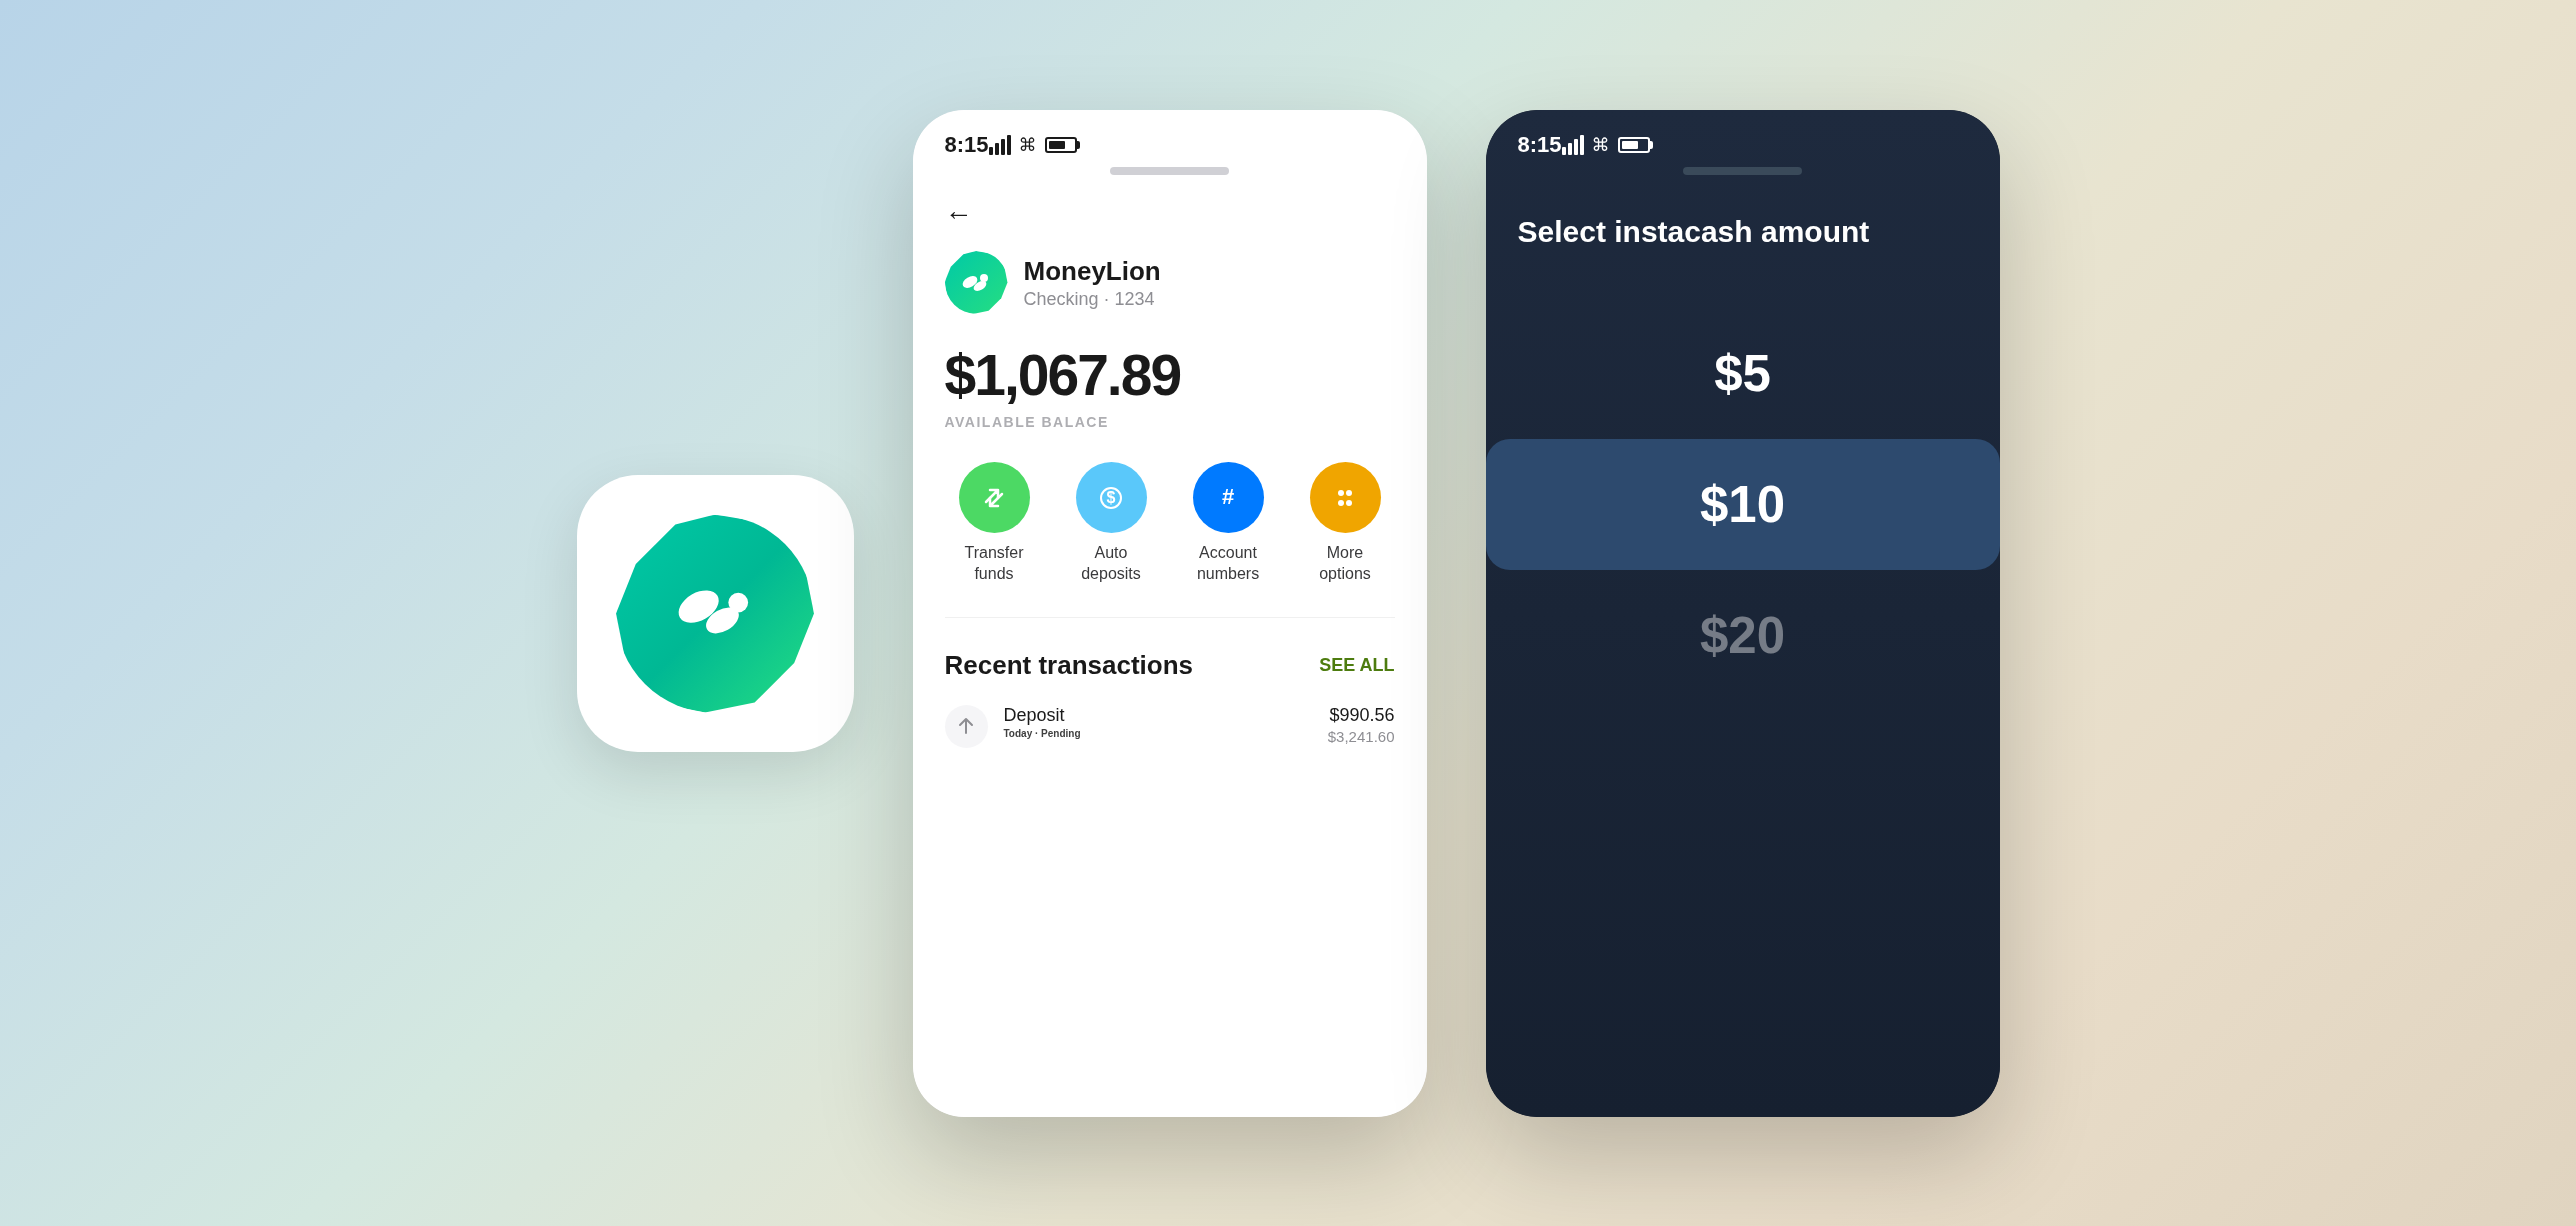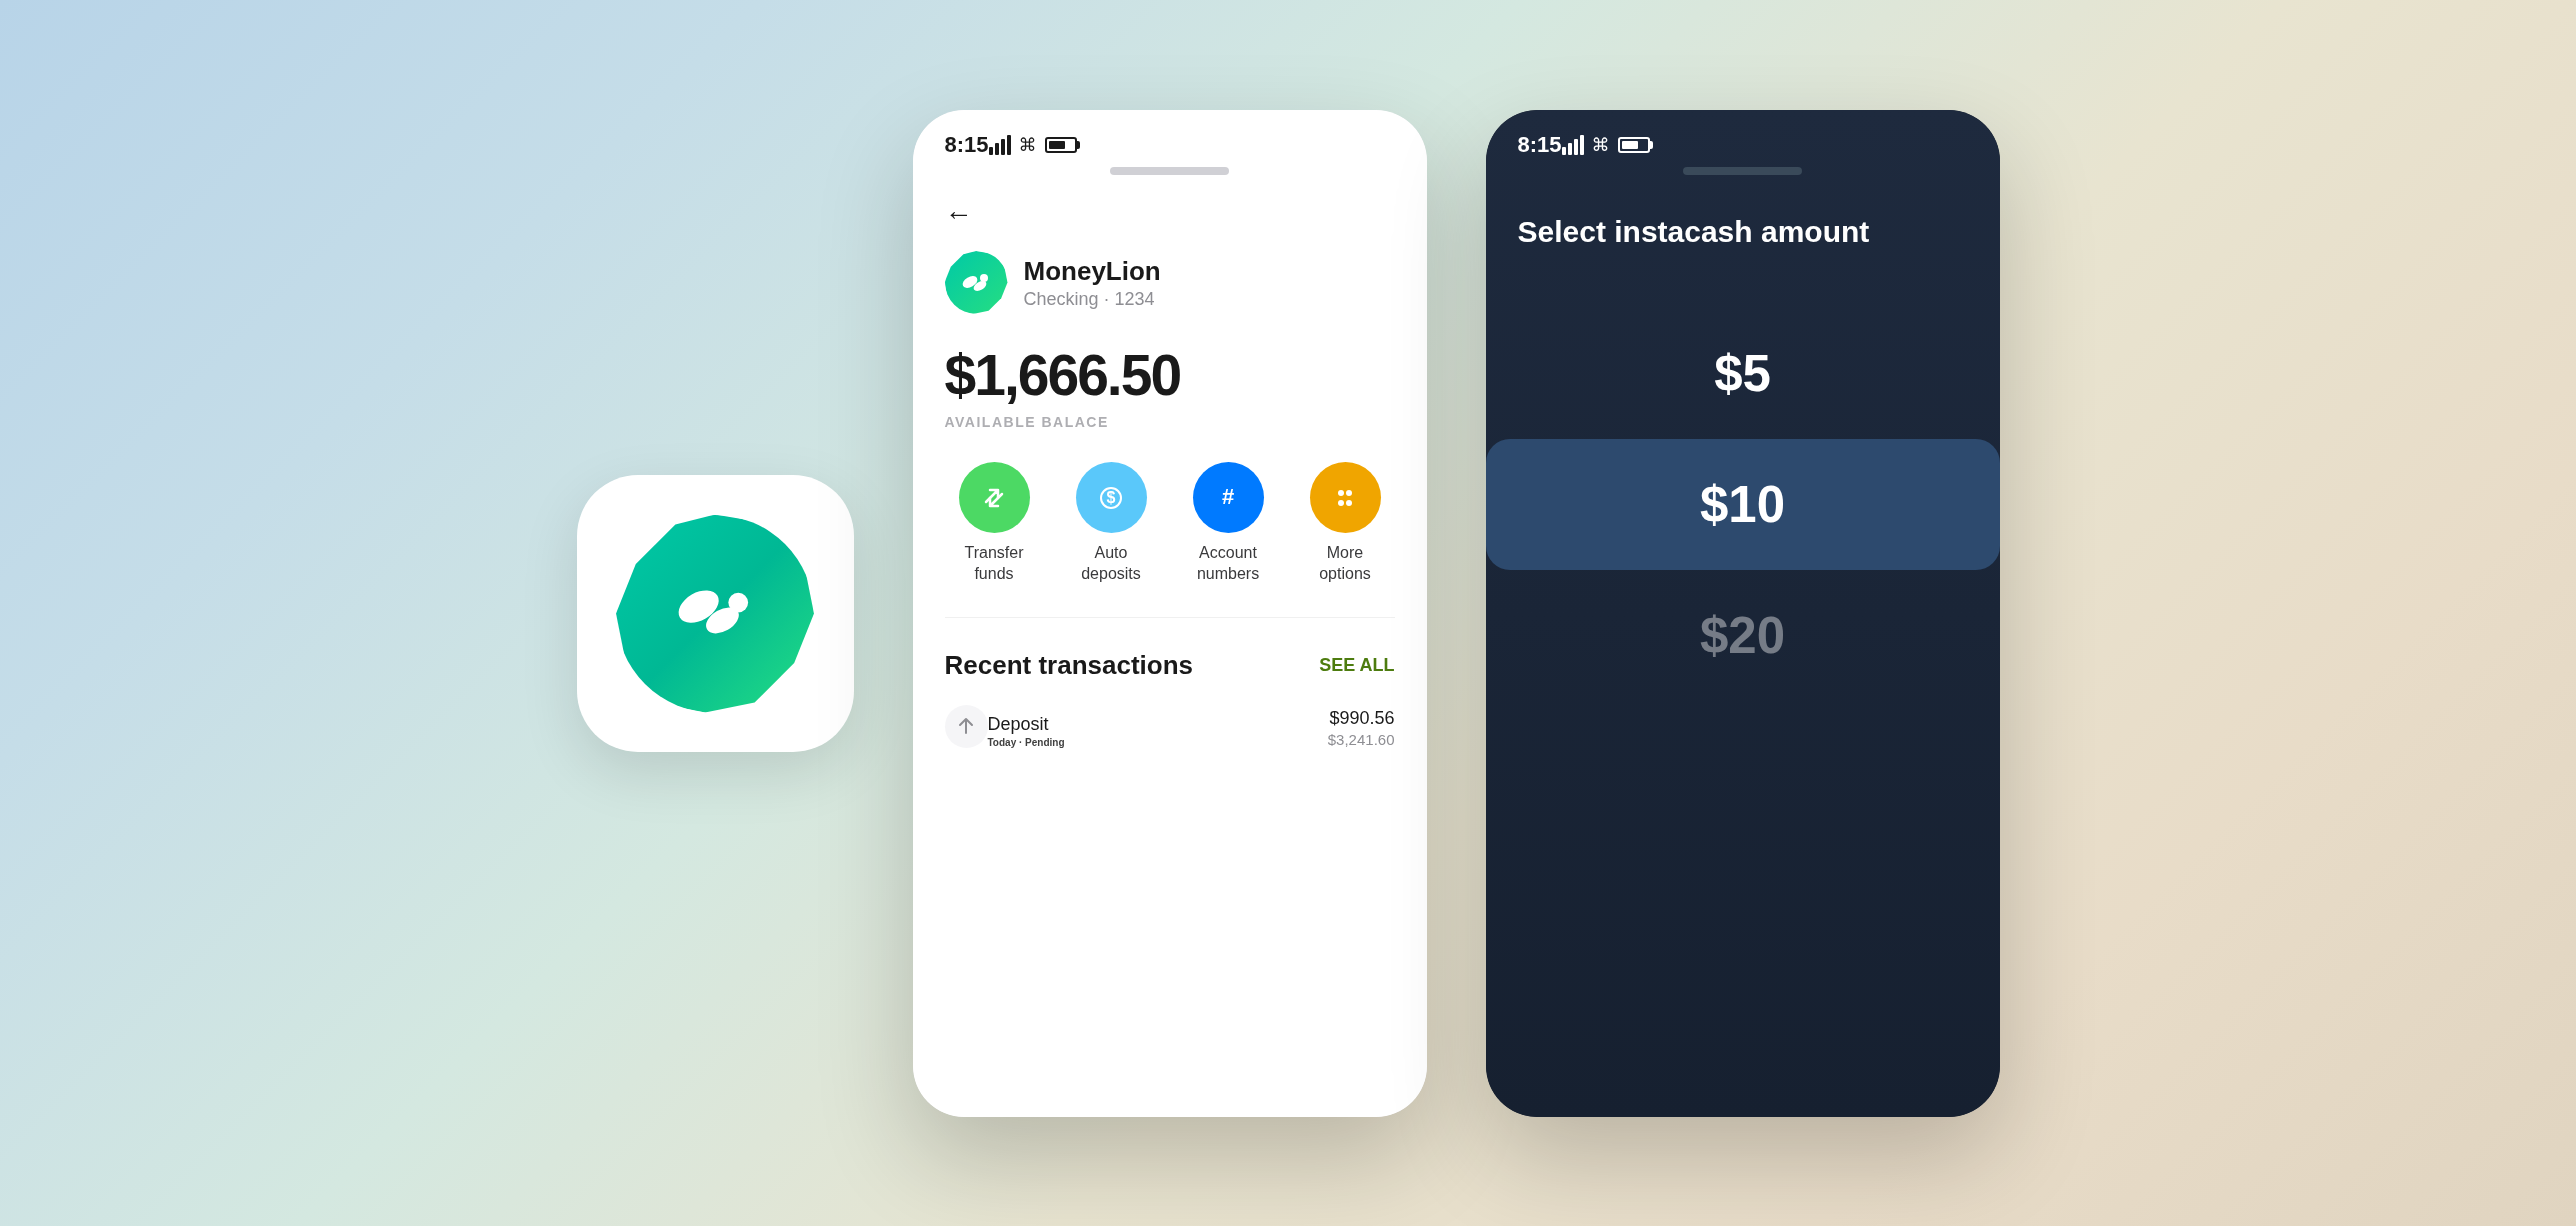--- a/index.html
+++ b/index.html
@@ -272,22 +272,22 @@
     }
 
     .see-all-link {
       font-size: 18px;
       font-weight: 600;
       color: #4d7c0f;
     }
 
     .transaction-item {
       display: flex;
-      align-items: flex-end;
-      gap: 0;
+      align-items: flex-start;
+      gap: 16px;
     }
 
     .transaction-icon {
       width: 43px;
       height: 43px;
       border-radius: 50%;
       background: #f5f5f7;
       display: flex;
       align-items: center;
       justify-content: center;
@@ -461,21 +461,21 @@
           </div>
           <div class="account-info-text">
             <h2>MoneyLion</h2>
             <p>
               <span>Checking</span> · <span>1234</span>
             </p>
           </div>
         </div>
 
         
-        <div class="balance-amount">$1,666.50</div>
+        <div class="balance-amount">$1,067.89</div>
         <div class="balance-label">AVAILABLE BALACE</div>
 
         
         <div class="quick-actions">
 
           <div class="action-item">
             <div class="action-circle action-circle-green">
               <svg width="32" height="32" viewBox="0 0 32 32" fill="none">
                 <path d="M8 20L20 8M20 8H12M20 8V16" stroke="white" stroke-width="2.5" stroke-linecap="round" stroke-linejoin="round"></path>
                 <path d="M24 12L12 24M12 24H20M12 24V16" stroke="white" stroke-width="2.5" stroke-linecap="round" stroke-linejoin="round"></path>

